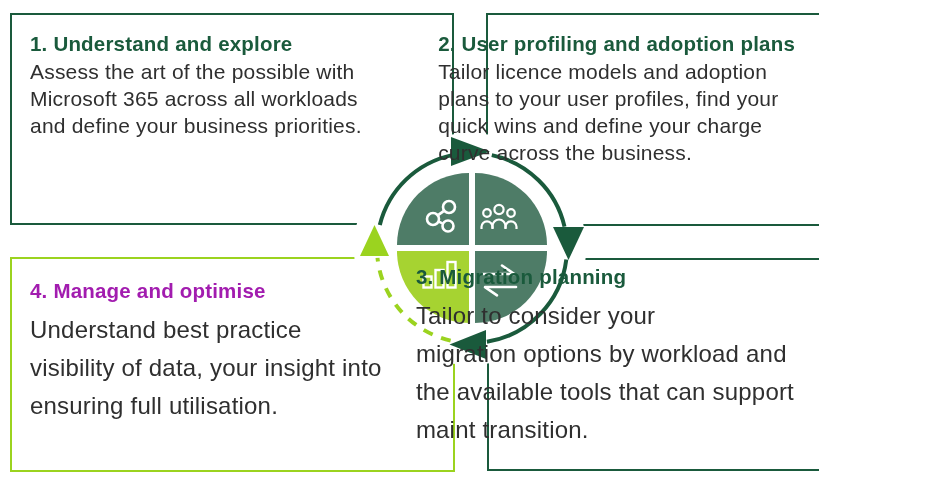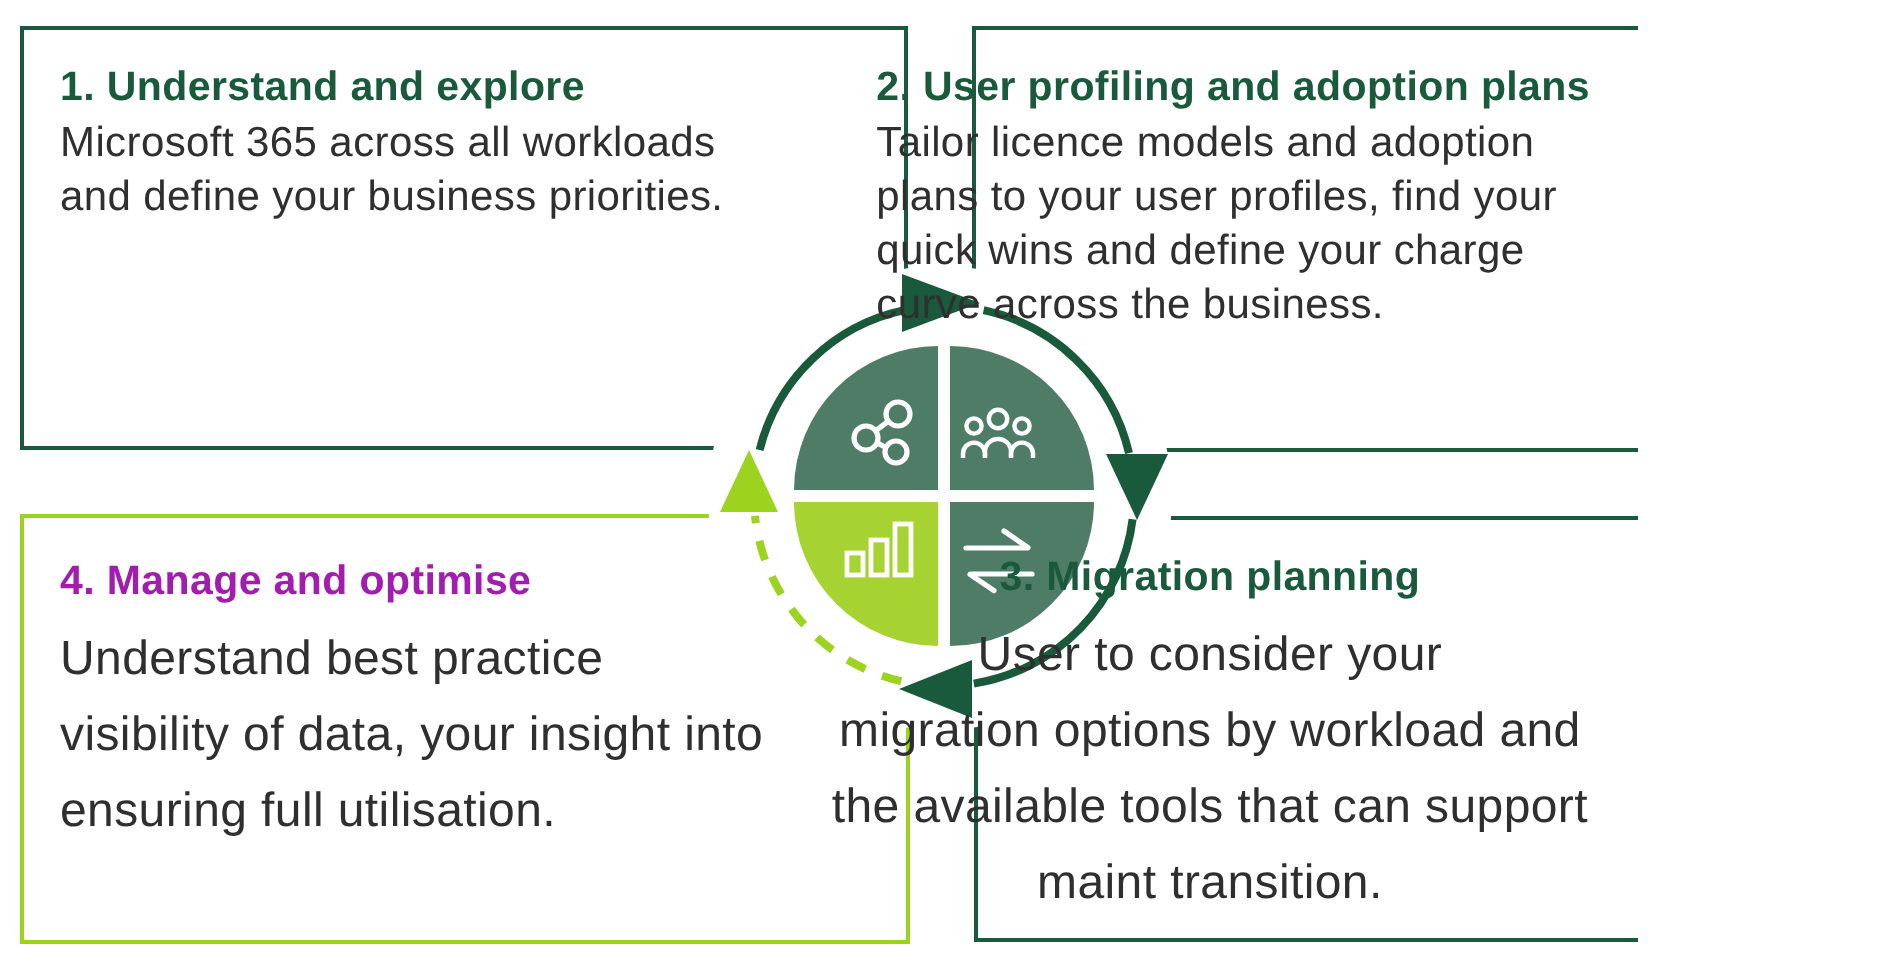--- a/index.html
+++ b/index.html
@@ -13,21 +13,21 @@
   #box3{left:487px;top:258px;width:443px;height:213px;}
   #box4{left:10px;top:257px;width:445px;height:215px;border-color:#9bd31f;}
   #diagram-svg{position:absolute;left:0;top:0;z-index:2;}
   .txt{position:absolute;z-index:3;color:#2f2f2f;}
   .txt .heading{font-weight:bold;font-size:20.5px;line-height:28px;color:#1a5a3c;letter-spacing:.2px;}
   .txt .line{font-size:21px;line-height:27px;letter-spacing:.2px;}
   .txt.bottom .heading{line-height:26px;}
   .txt.bottom .line{font-size:24px;line-height:24px;margin-top:14px;}
   #txt1{left:30px;top:30px;text-align:left;}
   #txt2{right:24px;top:30px;text-align:left;}
-  #txt3{right:25px;top:276px;text-align:center;}
+  #txt3{right:25px;top:264px;text-align:left;}
   #txt4{left:30px;top:278px;text-align:left;}
   #txt4 .heading{color:#a21caf;}
 </style>
 </head>
 <body>
 
 <div id="canvas">
 
   <div class="box" id="box1"></div>
   <div class="box" id="box2"></div>
@@ -84,35 +84,36 @@
     <g stroke="#ffffff" stroke-width="2.6" fill="none" stroke-linecap="round">
       <path d="M483 274 H513.5"></path>
       <path d="M502 265.5 L514 273.8"></path>
       <path d="M516 287 H485.5"></path>
       <path d="M497 295.3 L485 287.2"></path>
     </g>
   </svg>
 
   <div class="txt" id="txt1">
     <div class="heading">1. Understand and explore</div>
+    <div class="line">Assess the art of the possible with</div>
     <div class="line">Microsoft 365 across all workloads</div>
     <div class="line">and define your business priorities.</div>
   </div>
 
   <div class="txt" id="txt2">
     <div class="heading">2. User profiling and adoption plans</div>
     <div class="line">Tailor licence models and adoption</div>
     <div class="line">plans to your user profiles, find your</div>
     <div class="line">quick wins and define your charge</div>
     <div class="line">curve across the business.</div>
   </div>
 
   <div class="txt bottom" id="txt3">
     <div class="heading">3. Migration planning</div>
-    <div class="line">User to consider your</div>
+    <div class="line">Tailor to consider your</div>
     <div class="line">migration options by workload and</div>
     <div class="line">the available tools that can support</div>
     <div class="line">maint transition.</div>
   </div>
 
   <div class="txt bottom" id="txt4">
     <div class="heading">4. Manage and optimise</div>
     <div class="line">Understand best practice</div>
     <div class="line">visibility of data, your insight into</div>
     <div class="line">ensuring full utilisation.</div>

